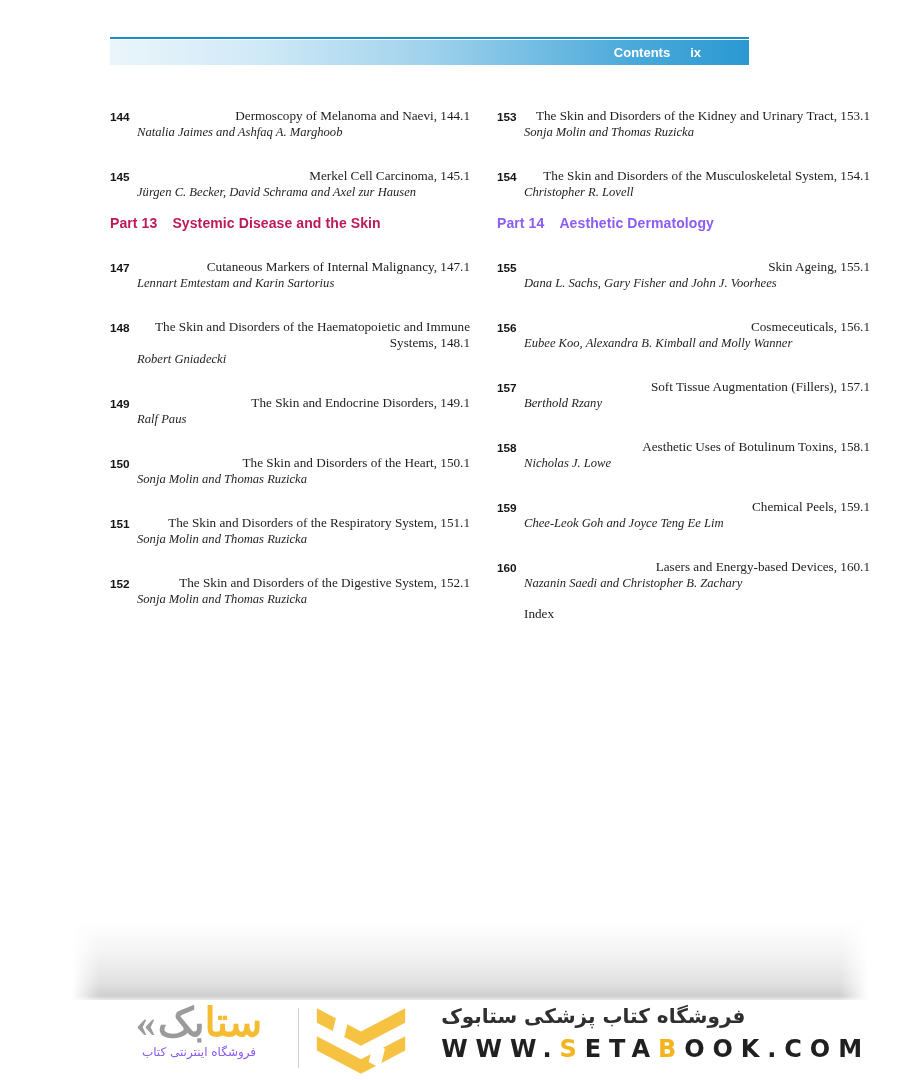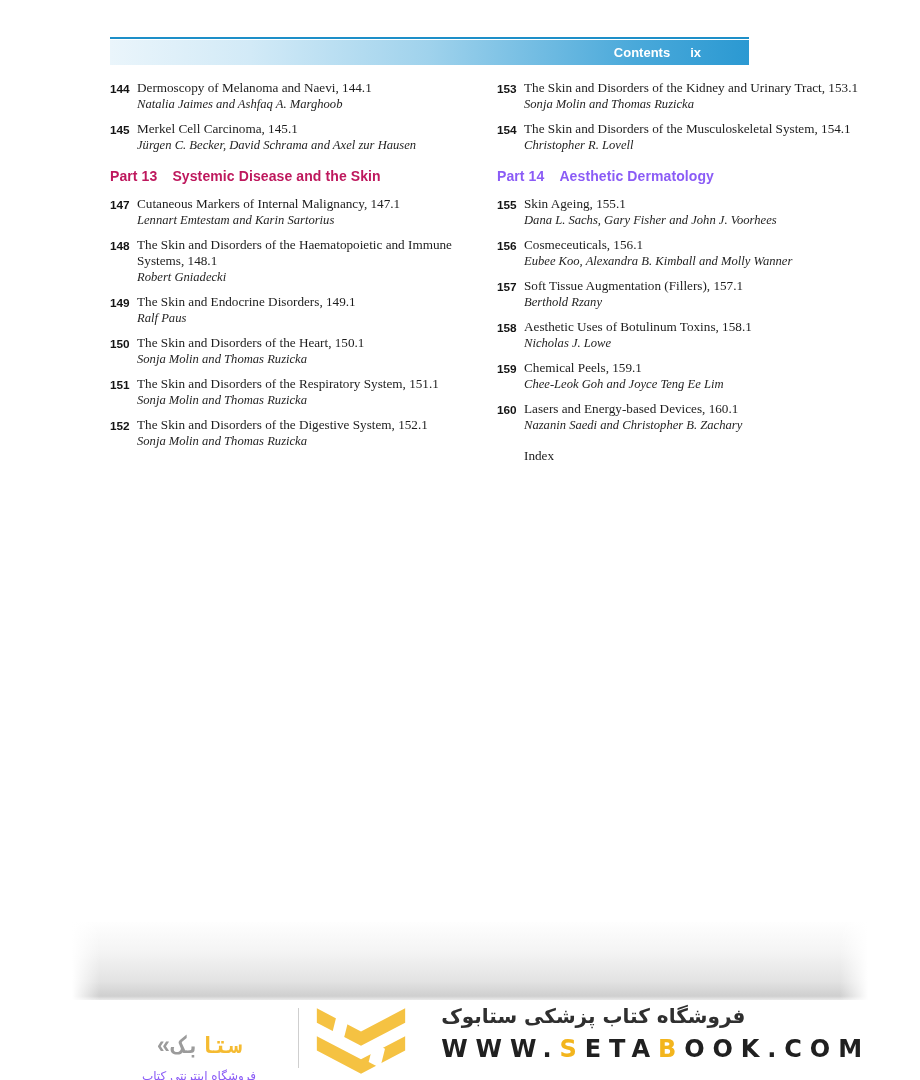--- a/index.html
+++ b/index.html
@@ -17,27 +17,27 @@
     display:flex; justify-content:flex-end; align-items:center; padding-right:48px;
     font-family:"Liberation Sans", sans-serif; font-weight:bold; font-size:13px; color:#ffffff;
   }
   .header-pagenum { margin-left:20px; }
 
   
   .toc { position:absolute; left:110px; top:80px; width:760px; display:flex; }
   .col-left  { width:360px; margin-right:27px; flex:0 0 auto; }
   .col-right { width:373px; flex:0 0 auto; }
 
-  .entry { display:flex; margin-bottom:9px; }
+  .entry { display:flex; margin-bottom:9px;margin-top:28px; }
   .entry .num {
     flex:0 0 27px; font-family:"Liberation Sans", sans-serif; font-weight:bold;
     font-size:11.8px; line-height:16px; padding-top:1px; color:#141414;
   }
   .entry .etext { flex:1 1 auto; }
-  .ch-title  { font-size:13.2px; line-height:16px; }
+  .ch-title  { font-size:13.2px; line-height:16px;text-align:right; }
   .ch-authors{ font-size:12.6px; line-height:16px; font-style:italic; color:#232323; }
 
   .part-heading {
     font-family:"Liberation Sans", sans-serif; font-weight:bold; font-size:14px;
     margin:15px 0 12px 0; letter-spacing:0.1px;
   }
   .part-13 { color:#be185d; }
   .part-14 { color:#8b5cf6; }
   .part-heading .plabel { margin-right:15px; }
 
@@ -49,23 +49,22 @@
     background:
       linear-gradient(to right, #ffffff 0px, rgba(255,255,255,0) 28px, rgba(255,255,255,0) 768px, #ffffff 796px),
       linear-gradient(to bottom, #fefefe 0%, #f4f4f4 38%, #e3e3e3 76%, #cfcfcf 95%, #ebebeb 100%);
   }
 
   
   .footer { position:absolute; left:110px; top:1002px; width:760px; display:flex; align-items:flex-start; }
 
   .brand { width:178px; text-align:center; flex:0 0 auto; }
   .brand-word {
-    font-family:Liberation Mono, monospace; font-weight:bold; font-size:23px; line-height:42px;
+    font-family:Liberation Serif, serif; font-weight:bold; font-size:40px; line-height:42px;
     white-space:nowrap;
-    margin-top:24px;
   }
   .w-yellow { color:#f5bb31; }
   .w-gray   { color:#9b9b9b; }
   .chev { margin-right:2px; }
   .brand-tagline { font-family:"DejaVu Sans", sans-serif; font-size:12px; color:#8b5cf6; margin-top:1px; }
 
   .divider { width:1px; height:60px; background:#cfcfcf; margin:6px 14px 0 10px; flex:0 0 auto; }
 
   .emblem { flex:0 0 auto; margin-top:0px; }
 

